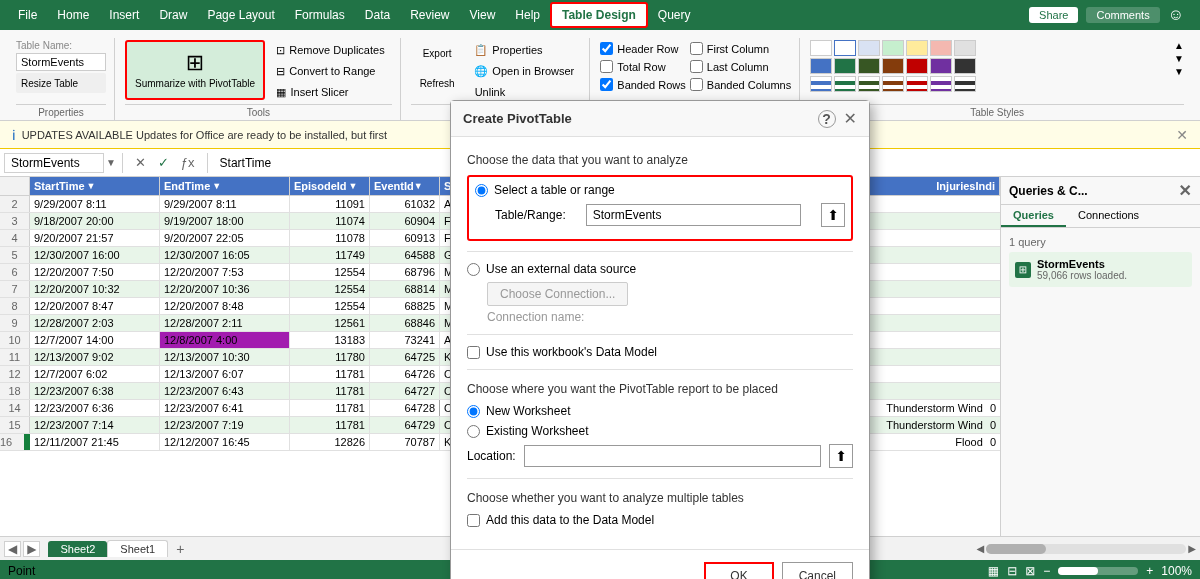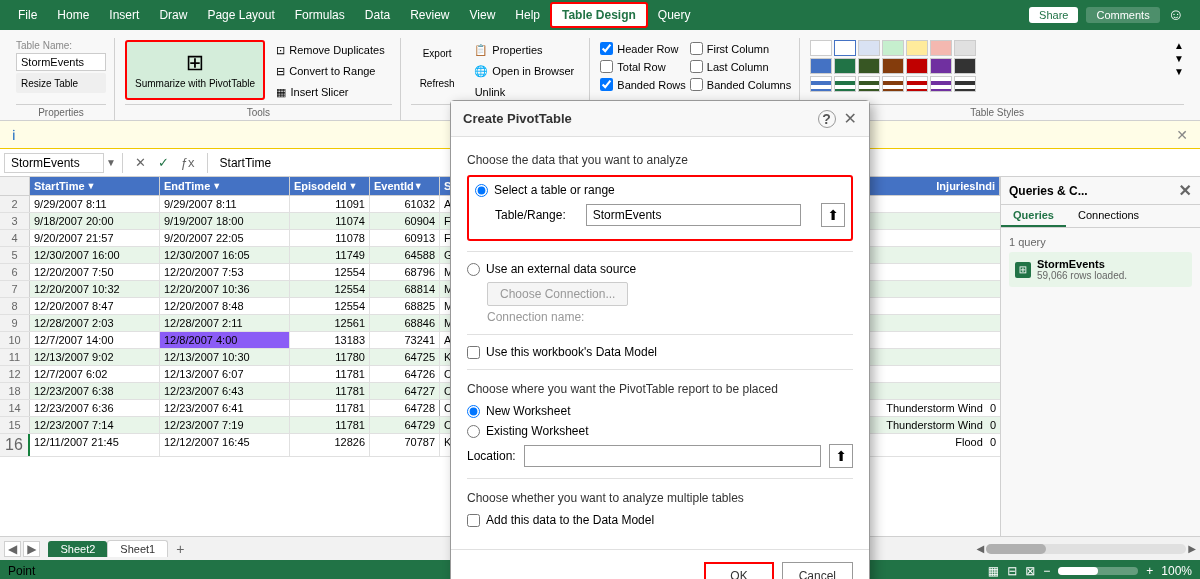--- a/index.html
+++ b/index.html
@@ -236,20 +236,21 @@
           <div style="cursor:pointer;font-size:10px;">▼</div>
         </div>
       </div>
       <div class="ribbon-group-label">Table Styles</div>
     </div>
   </div>
 </div>
 
 <div class="update-bar">
   <span class="update-icon">ℹ</span>
+  <span>UPDATES AVAILABLE  Updates for Office are ready to be installed, but first</span>
   <span style="margin-left:auto;cursor:pointer;font-size:14px;color:#888;">✕</span>
 </div>
 
 <div class="formula-bar">
   <div style="display:flex;align-items:center;gap:2px;width:110px;">
     <input class="name-box" value="StormEvents" style="">
     <span style="font-size:10px;color:#666;">▼</span>
   </div>
   <div class="formula-bar-divider"></div>
   <span style="color:#666;padding:0 4px;font-size:13px;cursor:pointer;">✕</span>
@@ -383,21 +384,21 @@
       <div style="width:70px;border-right:1px solid #e0e0e0;padding:2px 4px;font-size:11px;text-align:right;background:#e8f5e9;">68846</div>
       <div style="width:50px;border-right:1px solid #e0e0e0;padding:2px 4px;font-size:11px;background:#e8f5e9;">MIS</div>
       <div style="flex:1;padding:2px 4px;font-size:11px;background:#e8f5e9;text-align:right;min-width:140px;">
         
         
       </div>
     </div>
         <div style="display: flex; border-bottom: 1px solid rgb(224, 224, 224);">
       <div style="width:30px;min-width:30px;background:#f2f2f2;border-right:1px solid #d0d0d0;text-align:center;font-size:11px;color:#666;padding:2px 0;">10</div>
       <div style="width:130px;border-right:1px solid #e0e0e0;padding:2px 4px;font-size:11px;overflow:hidden;white-space:nowrap;background:white;">12/7/2007 14:00</div>
-      <div style="width:130px;border-right:1px solid #e0e0e0;padding:2px 4px;font-size:11px;overflow:hidden;white-space:nowrap;background:#8b5cf6;">12/8/2007 4:00</div>
+      <div style="width:130px;border-right:1px solid #e0e0e0;padding:2px 4px;font-size:11px;overflow:hidden;white-space:nowrap;background:#a21caf;">12/8/2007 4:00</div>
       <div style="width:80px;border-right:1px solid #e0e0e0;padding:2px 4px;font-size:11px;text-align:right;background:white;">13183</div>
       <div style="width:70px;border-right:1px solid #e0e0e0;padding:2px 4px;font-size:11px;text-align:right;background:white;">73241</div>
       <div style="width:50px;border-right:1px solid #e0e0e0;padding:2px 4px;font-size:11px;background:white;">AM</div>
       <div style="flex:1;padding:2px 4px;font-size:11px;background:white;text-align:right;min-width:140px;">
         
         
       </div>
     </div>
         <div style="display: flex; border-bottom: 1px solid rgb(224, 224, 224);">
       <div style="width:30px;min-width:30px;background:#f2f2f2;border-right:1px solid #d0d0d0;text-align:center;font-size:11px;color:#666;padding:2px 0;">11</div>
@@ -453,21 +454,21 @@
       <div style="width:130px;border-right:1px solid #e0e0e0;padding:2px 4px;font-size:11px;overflow:hidden;white-space:nowrap;background:#e8f5e9;">12/23/2007 7:19</div>
       <div style="width:80px;border-right:1px solid #e0e0e0;padding:2px 4px;font-size:11px;text-align:right;background:#e8f5e9;">11781</div>
       <div style="width:70px;border-right:1px solid #e0e0e0;padding:2px 4px;font-size:11px;text-align:right;background:#e8f5e9;">64729</div>
       <div style="width:50px;border-right:1px solid #e0e0e0;padding:2px 4px;font-size:11px;background:#e8f5e9;">OHIO</div>
       <div style="flex:1;padding:2px 4px;font-size:11px;background:#e8f5e9;text-align:right;min-width:140px;">
         Thunderstorm Wind
         <span style="margin-left:4px;">0</span>
       </div>
     </div>
         <div style="display: flex; border-bottom: 1px solid rgb(224, 224, 224);">
-      <div style="width:30px;min-width:30px;background:#f2f2f2;border-right:2px solid #15803d;text-align:center;font-size:16px;color:#666;padding:2px 0;">16</div>
+      <div style="width:30px;min-width:30px;background:#f2f2f2;border-right:6px solid #15803d;font-size:11px;color:#666;padding:2px 0;">16</div>
       <div style="width:130px;border-right:1px solid #e0e0e0;padding:2px 4px;font-size:11px;overflow:hidden;white-space:nowrap;background:white;">12/11/2007 21:45</div>
       <div style="width:130px;border-right:1px solid #e0e0e0;padding:2px 4px;font-size:11px;overflow:hidden;white-space:nowrap;background:white;">12/12/2007 16:45</div>
       <div style="width:80px;border-right:1px solid #e0e0e0;padding:2px 4px;font-size:11px;text-align:right;background:white;">12826</div>
       <div style="width:70px;border-right:1px solid #e0e0e0;padding:2px 4px;font-size:11px;text-align:right;background:white;">70787</div>
       <div style="width:50px;border-right:1px solid #e0e0e0;padding:2px 4px;font-size:11px;background:white;">KANSAS</div>
       <div style="flex:1;padding:2px 4px;font-size:11px;background:white;text-align:right;min-width:140px;">
         Flood
         <span style="margin-left:4px;">0</span>
       </div>
     </div>

